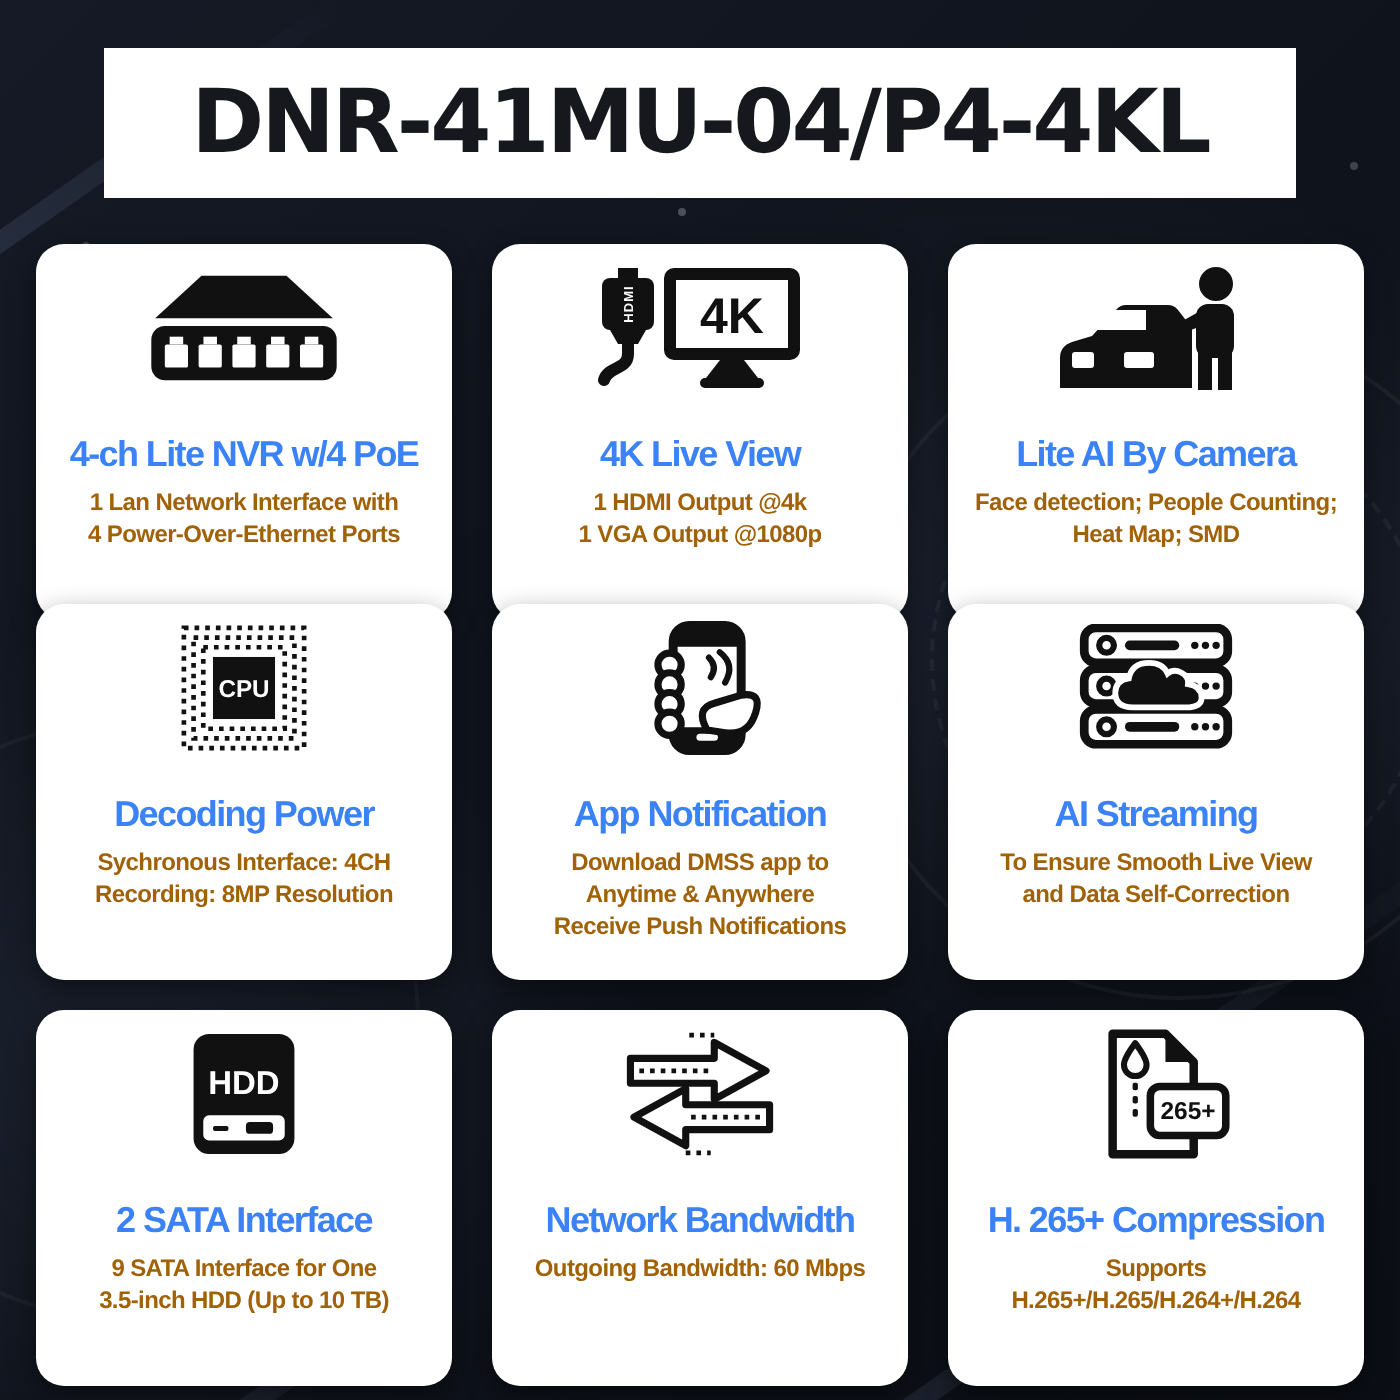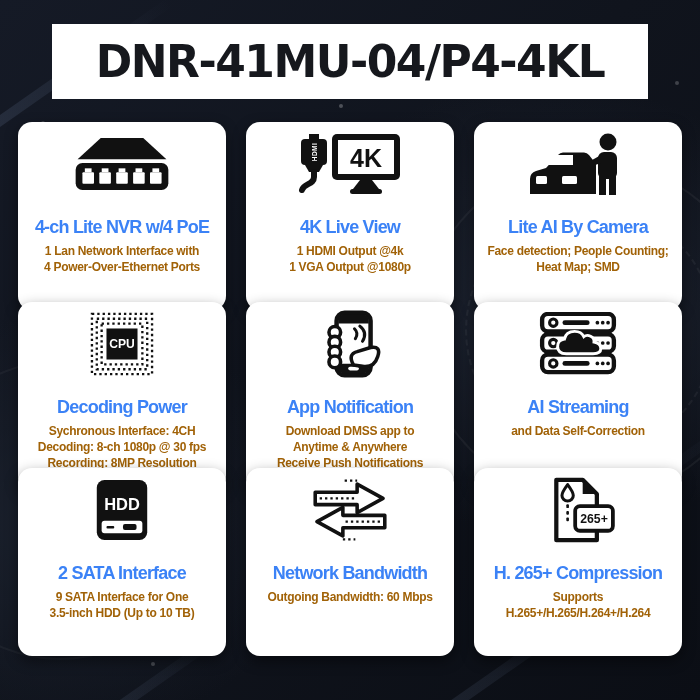--- a/index.html
+++ b/index.html
@@ -33,21 +33,21 @@
   .banner {
     position:absolute; left:52px; top:24px; width:596px; height:75px;
     background:#ffffff; display:flex; align-items:center; justify-content:center;
   }
   .banner-title {
     font-family:"DejaVu Sans","Liberation Sans",sans-serif;
     font-weight:bold; font-size:44px; letter-spacing:-1.5px; color:#16181d;
   }
 
   .row { position:absolute; left:18px; width:664px; display:flex; gap:20px; }
-  .row1 { top:122px; } .row2 { top:302px; } .row3 { top:468px; }
+  .row1 { top:122px; } .row2 { top:302px; } .row3 { top:505px; }
   .card {
     flex:1 1 0; height:188px; background:#ffffff; border-radius:14px;
     display:flex; flex-direction:column; align-items:center;
     padding:8px 4px 6px 4px; box-shadow:0 5px 14px rgba(0,0,0,0.45);
   }
   .icon-box { height:68px; display:flex; align-items:center; justify-content:center; }
   .card-title {
     margin-top:19px; font-weight:bold; font-size:18px; letter-spacing:-0.8px;
     color:#3b82f6; white-space:nowrap;
   }
@@ -157,21 +157,20 @@
           <rect x="7" y="7" width="52" height="52"></rect>
           <rect x="12" y="12" width="42" height="42"></rect>
         </g>
         <rect x="17" y="17" width="32" height="32" fill="#111"></rect>
         <text x="33" y="37.5" font-size="12.5" fill="#fff" text-anchor="middle">CPU</text>
       </svg>
     </div>
     <div class="card-title">Decoding Power</div>
     <div class="card-desc">
       <div class="line">Sychronous Interface: 4CH</div>
-      <div class="line">Decoding: 8-ch 1080p @ 30 fps</div>
       <div class="line">Recording: 8MP Resolution</div>
     </div>
   </div>
 
   <div class="card">
     <div class="icon-box">
       <svg width="70" height="68" viewBox="0 0 74 76">
         <rect x="22" y="3" width="38" height="70" rx="9" fill="#fff" stroke="#111" stroke-width="5"></rect>
         <path d="M24 15 v-3 q0 -7 7 -7 h20 q7 0 7 7 v3 z" fill="#111"></path>
         <path d="M24 60 h34 v4 q0 7 -7 7 h-20 q-7 0 -7 -7 z" fill="#111"></path>
@@ -219,20 +218,21 @@
             <circle cx="74" cy="32" r="1.9"></circle>
           <circle cx="63" cy="53" r="1.9"></circle>
             <circle cx="68.5" cy="53" r="1.9"></circle>
             <circle cx="74" cy="53" r="1.9"></circle>
         </g>
         <path d="M31 43 q-9 0 -9 -7.5 q0 -6.5 7 -7.5 q1.5 -8 10.5 -8 q7 0 9.5 5.5 q3 -2.5 7 -0.5 q4 2 3.5 6 q7 1 7 7 q0 5 -8 5 z" fill="#111" stroke="#fff" stroke-width="3"></path>
       </svg>
     </div>
     <div class="card-title">AI Streaming</div>
     <div class="card-desc">
+      <div class="line">To Ensure Smooth Live View</div>
       <div class="line">and Data Self-Correction</div>
     </div>
   </div>
 
 </div>
 
 <div class="row row3">
 
   <div class="card">
     <div class="icon-box">

